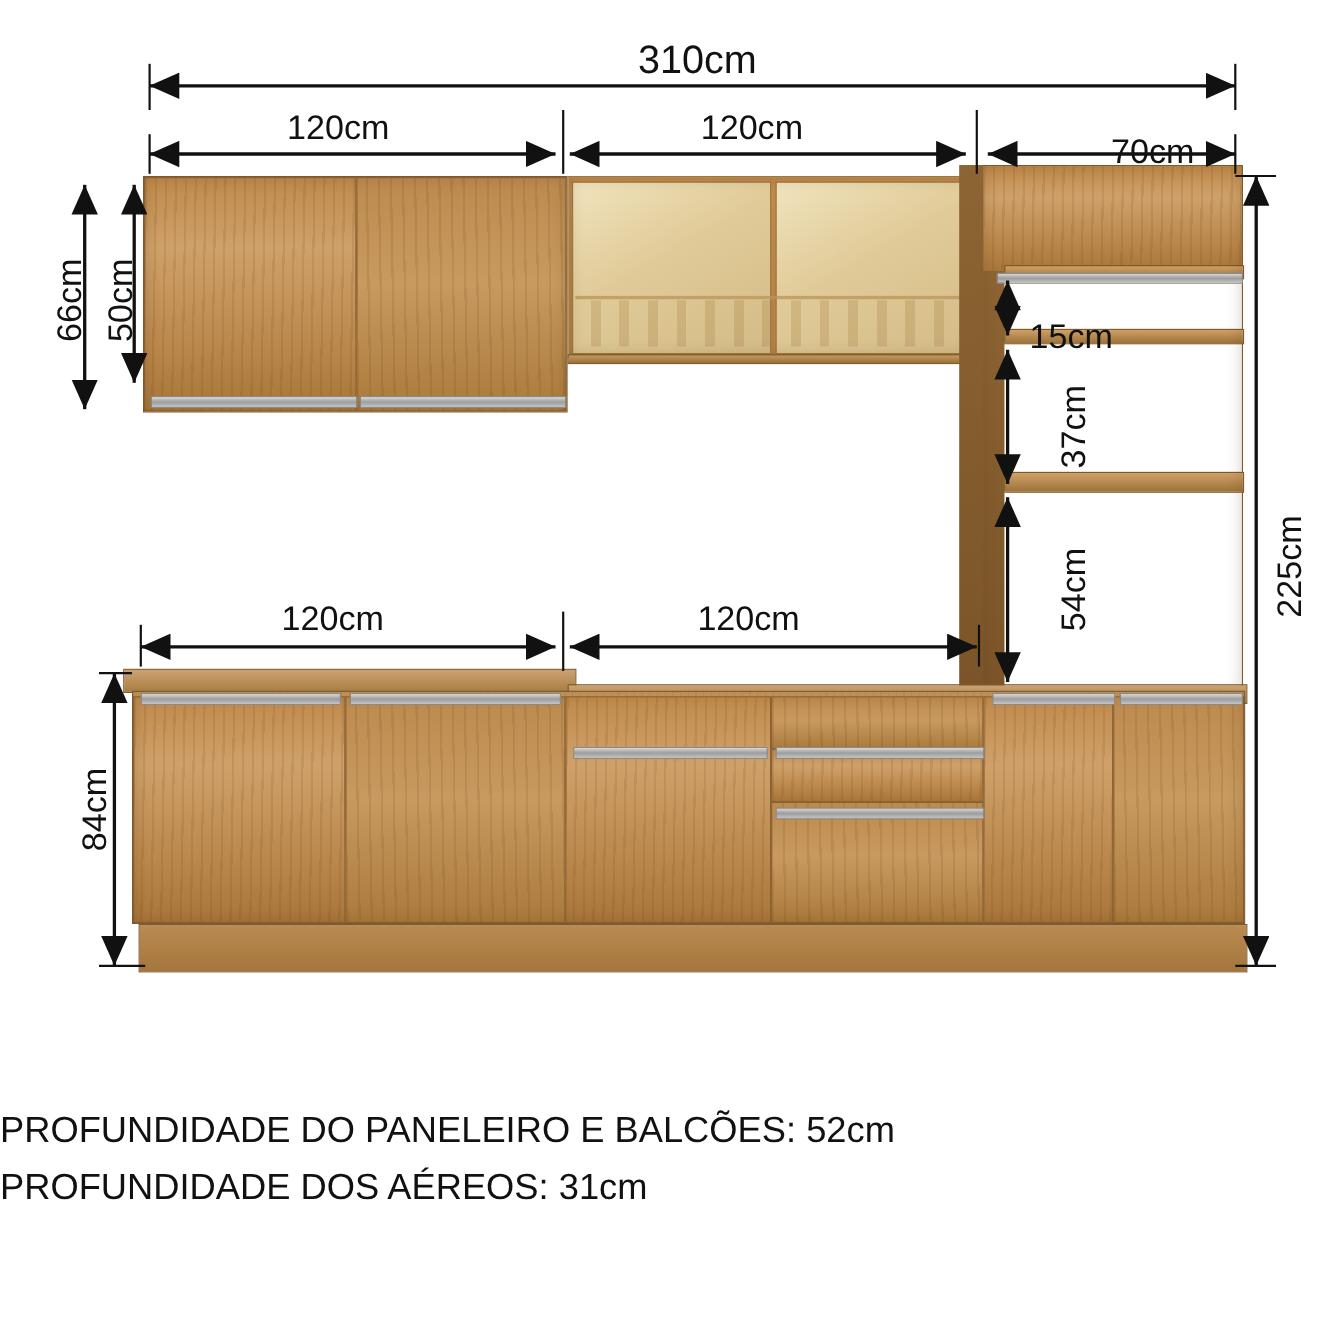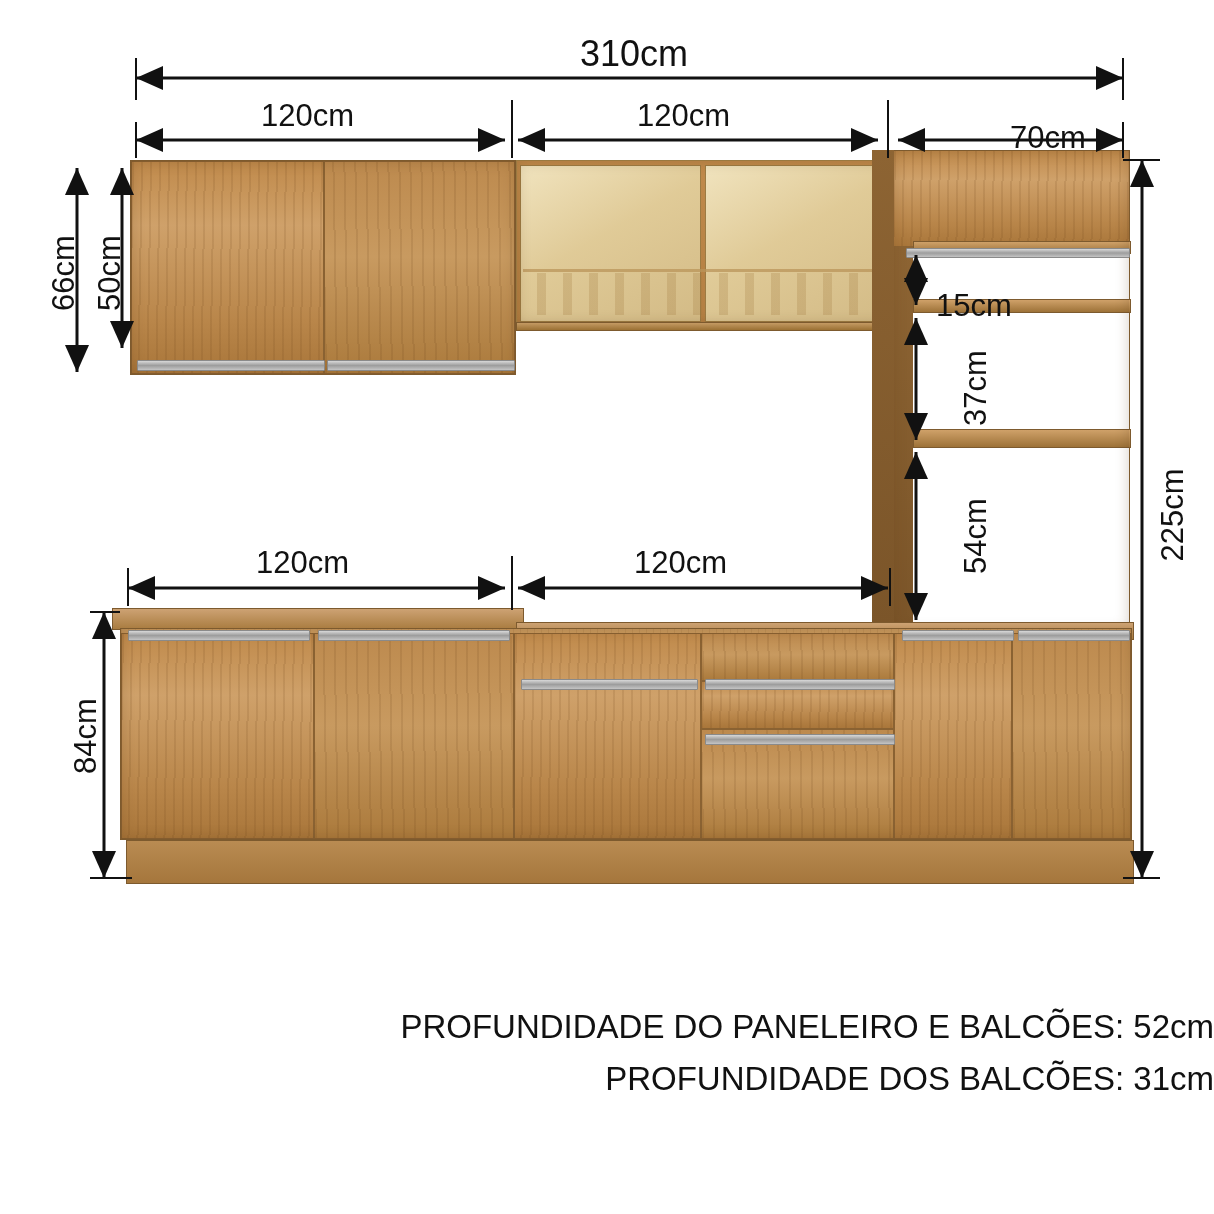--- a/index.html
+++ b/index.html
@@ -25,21 +25,21 @@
     white-space: nowrap;
     letter-spacing: 0px;
   }
   .dim-label.vert {
     transform-origin: center center;
     transform: rotate(-90deg);
   }
   .caption {
     position: absolute;
     width: 100%;
-    text-align: right;
+    text-align: left;
     font-size: 33px;
     color: #111111;
     white-space: nowrap;
   }
   svg.lines {
     position: absolute;
     left: 0;
     top: 0;
     width: 1214px;
     height: 1214px;
@@ -244,15 +244,15 @@
   <div class="dim-label vert" style="left:921px; top:518px; width:110px; text-align:center;">54cm</div>
 
   <div class="dim-label vert" style="left:1118px; top:497px; width:110px; text-align:center;">225cm</div>
 
   <div class="dim-label" style="left:256px; top:545px;">120cm</div>
   <div class="dim-label" style="left:634px; top:545px;">120cm</div>
 
   <div class="dim-label vert" style="left:31px; top:718px; width:110px; text-align:center;">84cm</div>
 
   <div class="caption" style="left:0; top:1008px;">PROFUNDIDADE DO PANELEIRO E BALCÕES: 52cm</div>
-  <div class="caption" style="left:0; top:1060px;">PROFUNDIDADE DOS BALCÕES: 31cm</div>
+  <div class="caption" style="left:0; top:1060px;">PROFUNDIDADE DOS AÉREOS: 31cm</div>
 
 </div>
 
 </body></html>

